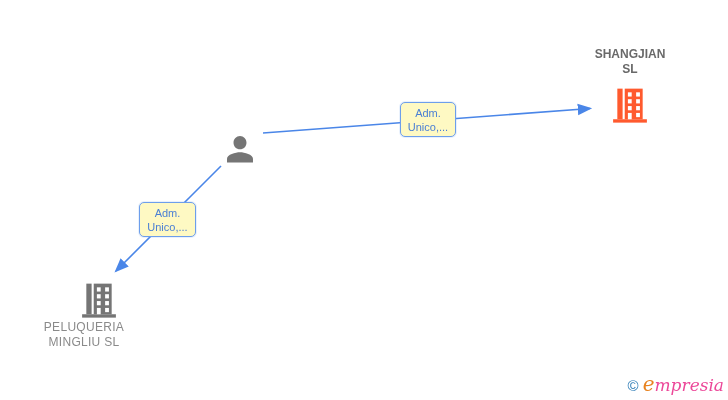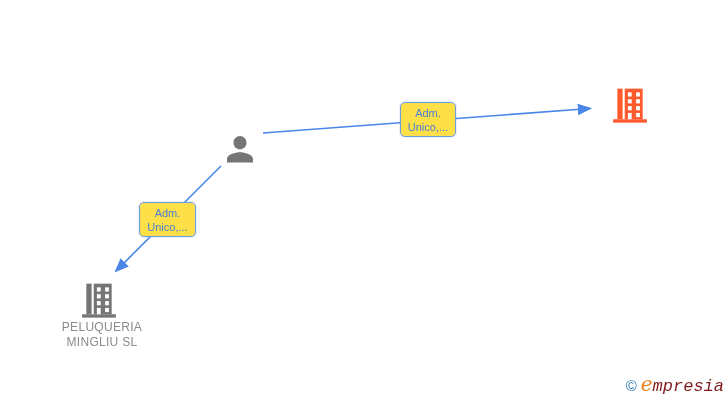--- a/index.html
+++ b/index.html
@@ -11,33 +11,33 @@
   svg.edge-layer{position:absolute;left:0;top:0;z-index:1;}
   .node{position:absolute;z-index:2;cursor:pointer;}
   .node-label{
     position:absolute;z-index:2;text-align:center;white-space:pre-line;
     font-size:12px;line-height:15px;color:#757575;
   }
   .node-label.main{font-weight:bold;color:#696969;}
   .node-label.related{color:#8a8a8a;letter-spacing:0.3px;}
   .edge-label{
     position:absolute;z-index:3;box-sizing:border-box;
-    background:#fde047;border:1px solid #6d9eeb;border-radius:5px;
+    background:#fef9c3;border:1px solid #6d9eeb;border-radius:5px;
     color:#4a7fd4;font-size:11px;line-height:14px;text-align:center;
     white-space:pre-line;padding-top:3px;cursor:pointer;
     box-shadow:0 0 0 1px rgba(109,158,235,0.15);
   }
   .icon{display:block;}
   .watermark{
     position:absolute;right:4px;bottom:4px;z-index:2;display:flex;align-items:baseline;
   }
   .watermark .copy{color:#2a7ab5;font-size:15px;margin-right:4px;}
   .watermark .brand{font-family:"DejaVu Serif", serif;font-style:italic;font-size:17px;}
   .watermark .brand-e{color:#e8821e;font-size:20px;}
-  .watermark .brand-rest{color:#7f1d1d;font-family:Liberation Mono, monospace;}
+  .watermark .brand-rest{color:#ec4899;}
 </style>
 </head>
 <body>
 
 <div class="canvas">
 
   <svg class="edge-layer" width="728" height="400" viewBox="0 0 728 400">
     <defs>
       <marker id="arrow" viewBox="0 0 10 8" refX="8.5" refY="4" markerWidth="9" markerHeight="8" orient="auto-start-reverse">
         <path d="M0,0 L10,4 L0,8 z" fill="#4a86e8"></path>
@@ -48,20 +48,22 @@
   </svg>
 
   <div class="node" style="left:221px;top:129px;width:38px;height:40px;">
     <span class="icon">
       <svg width="38" height="40" viewBox="0 0 24 24">
         <path fill="#757575" d="M12 12.2c2.3 0 4.1-1.9 4.1-4.2S14.3 3.8 12 3.8 7.9 5.7 7.9 8s1.8 4.2 4.1 4.2zm0 1.8c-2.8 0-8.2 1.4-8.2 4.2v2.4h16.4v-2.4c0-2.8-5.4-4.2-8.2-4.2z"></path>
       </svg>
     </span>
   </div>
 
+  <div class="node-label main" style="left:570px;top:47px;width:120px;">SHANGJIAN
+SL</div>
   <div class="node" style="left:611px;top:86px;width:38px;height:38px;">
     <span class="icon">
       <svg width="38" height="38" viewBox="0 0 34 36">
         <g fill="#ff5a2e">
           <rect x="1" y="31.5" width="32" height="3.2"></rect>
           <rect x="5" y="2.5" width="5" height="29"></rect>
           <rect x="12" y="2.5" width="17" height="29"></rect>
         </g>
         <g fill="#ffffff">
           <rect x="15" y="6" width="3.6" height="4"></rect>
@@ -91,21 +93,21 @@
           <rect x="15" y="12.5" width="3.6" height="4"></rect>
           <rect x="22.8" y="12.5" width="3.6" height="4"></rect>
           <rect x="15" y="19" width="3.6" height="4"></rect>
           <rect x="22.8" y="19" width="3.6" height="4"></rect>
           <rect x="15" y="25.5" width="3.6" height="6"></rect>
           <rect x="22.8" y="25.5" width="3.6" height="4"></rect>
         </g>
       </svg>
     </span>
   </div>
-  <div class="node-label related" style="left:40px;top:320px;width:124px;">PELUQUERIA
+  <div class="node-label related" style="left:22px;top:320px;width:124px;">PELUQUERIA
 MINGLIU  SL</div>
 
   <div class="edge-label" style="left:400px;top:102px;width:56px;height:35px;">Adm.
 Unico,...</div>
   <div class="edge-label" style="left:139px;top:202px;width:57px;height:35px;">Adm.
 Unico,...</div>
 
   <div class="watermark">
     <span class="copy">©</span>
     <span class="brand"><span class="brand-e">e</span><span class="brand-rest">mpresia</span></span>

